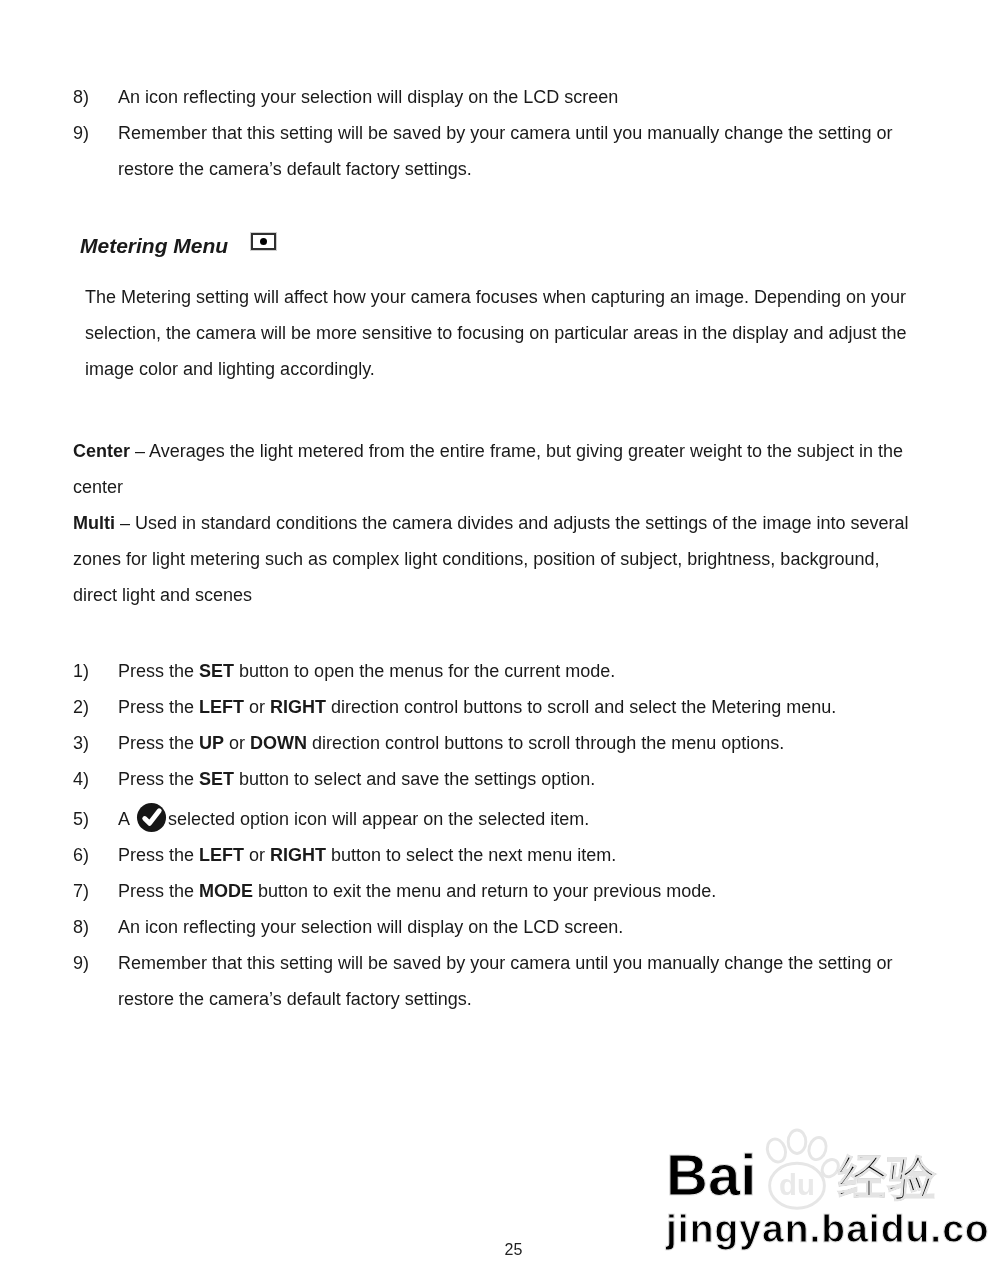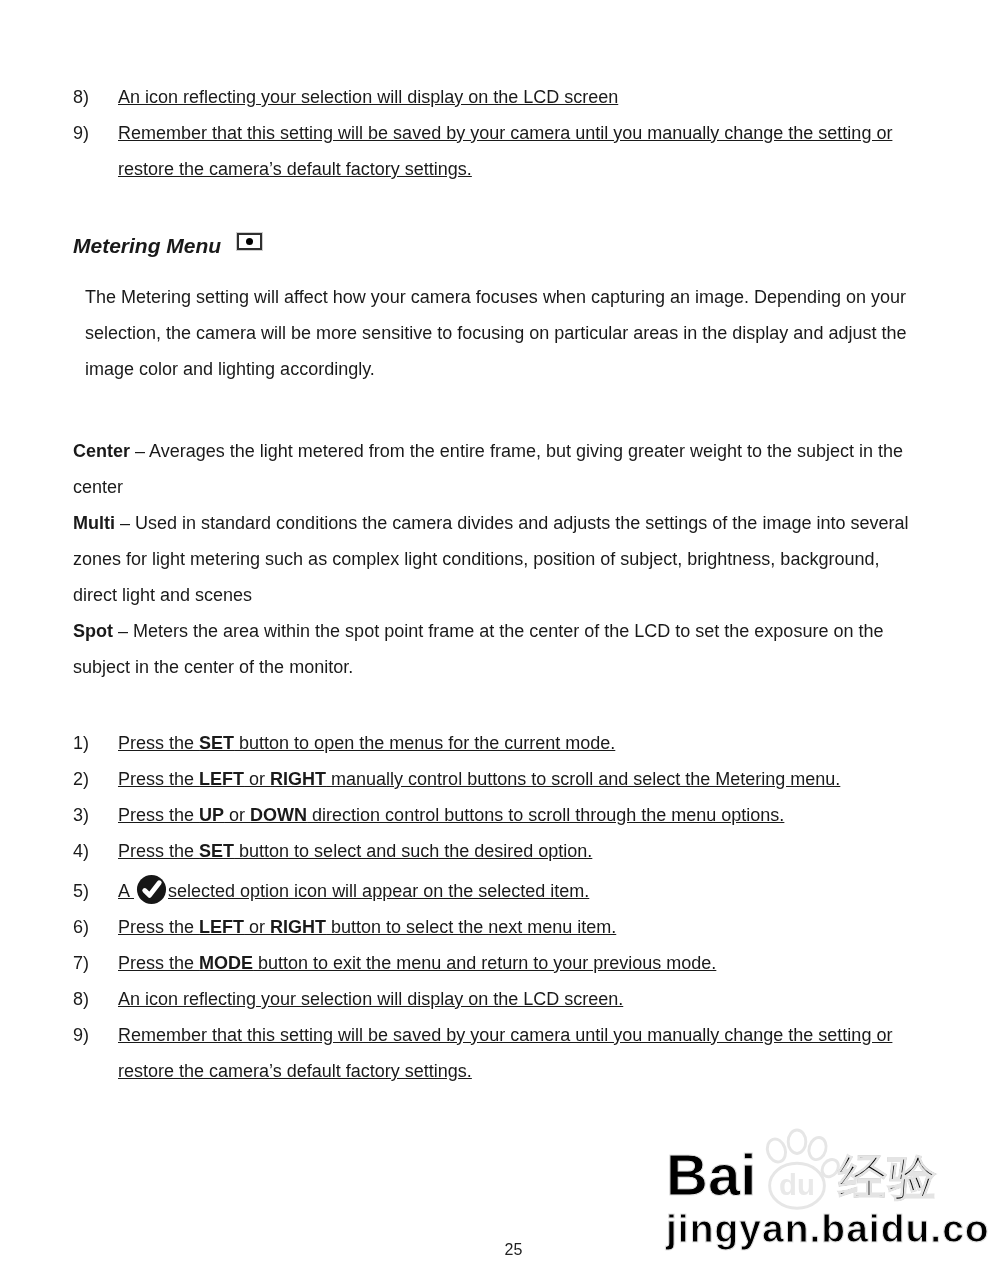--- a/index.html
+++ b/index.html
@@ -7,26 +7,26 @@
     position:relative; width:989px; height:1280px; background:#ffffff; overflow:hidden;
     font-family:"Liberation Sans", sans-serif; font-size:18px; line-height:36px; color:#1a1a1a;
   }
   .content{position:absolute; left:73px; top:0; width:838px;}
   .b{font-weight:bold;}
   
   .nlist{padding-top:79px;}
   .steps{padding-top:0; margin-top:40px;}
   .li{display:flex; align-items:flex-start;}
   .li .num{flex:0 0 45px; width:45px;}
-  .li .litext{flex:1 1 auto; min-width:0;text-decoration:underline;}
+  .li .litext{flex:1 1 auto; min-width:0;}
   .li.has-icon{margin-top:4px;}
   .check-icon{width:31px;height:31px;vertical-align:-8px;margin:0 1px 0 2px;}
   
   .heading-row{margin-top:44px; height:30px; line-height:30px; display:flex; align-items:center;}
-  .heading{font-size:21px; font-weight:bold; font-style:italic; margin:0; display:inline; line-height:30px;}
+  .heading{font-size:21px; font-weight:bold; font-style:italic; margin:7px; display:inline; line-height:30px;}
   .metering-icon{display:inline-flex; align-items:center; justify-content:center;
     width:21px; height:13px; border:2px solid #2f2f2f; background:#fff; margin-left:16px;
     position:relative; top:-5px; box-shadow:0 0 0 1px #cfcfcf;}
   .metering-icon .dot{width:7px; height:7px; background:#000; border-radius:50%;}
   
   .intro{margin:18px 0 0 12px;}
   .defs{margin-top:46px;}
   .def{margin:0;}
   
   .watermark{position:absolute; left:666px; top:1128px; width:290px;
@@ -64,39 +64,38 @@
       <span class="metering-icon">
           <span class="dot"></span>
         </span>
     </div>
 
     <p class="intro">The Metering setting will affect how your camera focuses when capturing an image. Depending on your selection, the camera will be more sensitive to focusing on particular areas in the display and adjust the image color and lighting accordingly.</p>
 
     <div id="definitions" class="defs">
         <p class="def"><span class="b">Center</span><span> – Averages the light metered from the entire frame, but giving greater weight to the subject in the center</span></p>
         <p class="def"><span class="b">Multi</span><span> – Used in standard conditions the camera divides and adjusts the settings of the image into several zones for light metering such as complex light conditions, position of subject, brightness, background, direct light and scenes</span></p>
-        <p class="def"><span class="b">Spot</span><span> – Meters the area within the spot point frame at the center of the LCD to set the exposure on the subject in the center of the monitor.</span></p>
       </div>
 
     <div id="steps-list" class="nlist steps">
         <div class="li">
           <span class="num">1)</span>
           <span class="litext"><span>Press the </span><span class="b">SET</span><span> button to open the menus for the current mode.</span></span>
         </div>
         <div class="li">
           <span class="num">2)</span>
-          <span class="litext"><span>Press the </span><span class="b">LEFT</span><span> or </span><span class="b">RIGHT</span><span> manually control buttons to scroll and select the Metering menu.</span></span>
+          <span class="litext"><span>Press the </span><span class="b">LEFT</span><span> or </span><span class="b">RIGHT</span><span> direction control buttons to scroll and select the Metering menu.</span></span>
         </div>
         <div class="li">
           <span class="num">3)</span>
           <span class="litext"><span>Press the </span><span class="b">UP</span><span> or </span><span class="b">DOWN</span><span> direction control buttons to scroll through the menu options.</span></span>
         </div>
         <div class="li">
           <span class="num">4)</span>
-          <span class="litext"><span>Press the </span><span class="b">SET</span><span> button to select and such the desired option.</span></span>
+          <span class="litext"><span>Press the </span><span class="b">SET</span><span> button to select and save the settings option.</span></span>
         </div>
         <div class="li has-icon">
           <span class="num">5)</span>
           <span class="litext"><span>A </span><svg viewBox="0 0 32 32" class="check-icon">
               <circle cx="16" cy="16" r="15" fill="#161616"></circle>
               <path d="M9 17 L14 22 L24 9" stroke="#ffffff" stroke-width="5" fill="none" stroke-linecap="round" stroke-linejoin="round"></path>
             </svg><span>selected option icon will appear on the selected item.</span></span>
         </div>
         <div class="li">
           <span class="num">6)</span>

